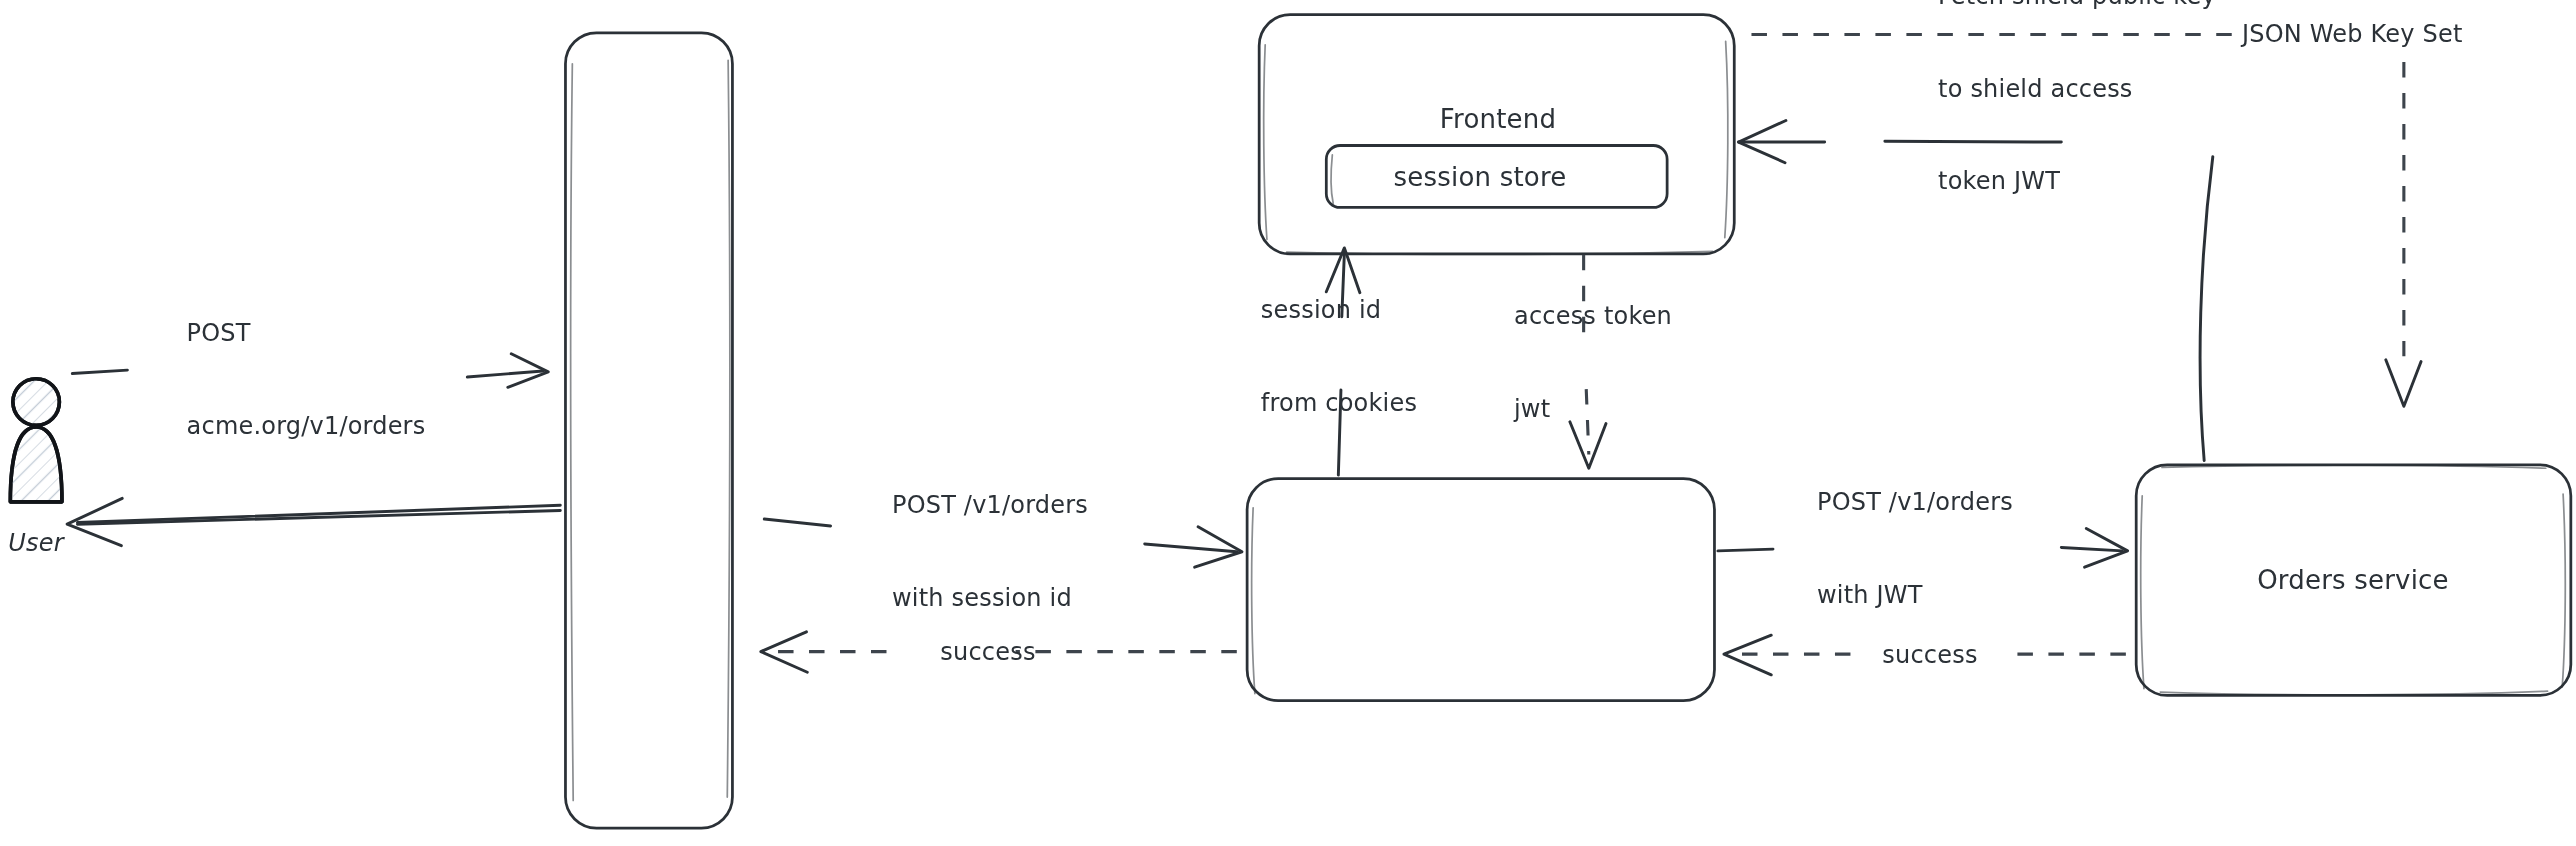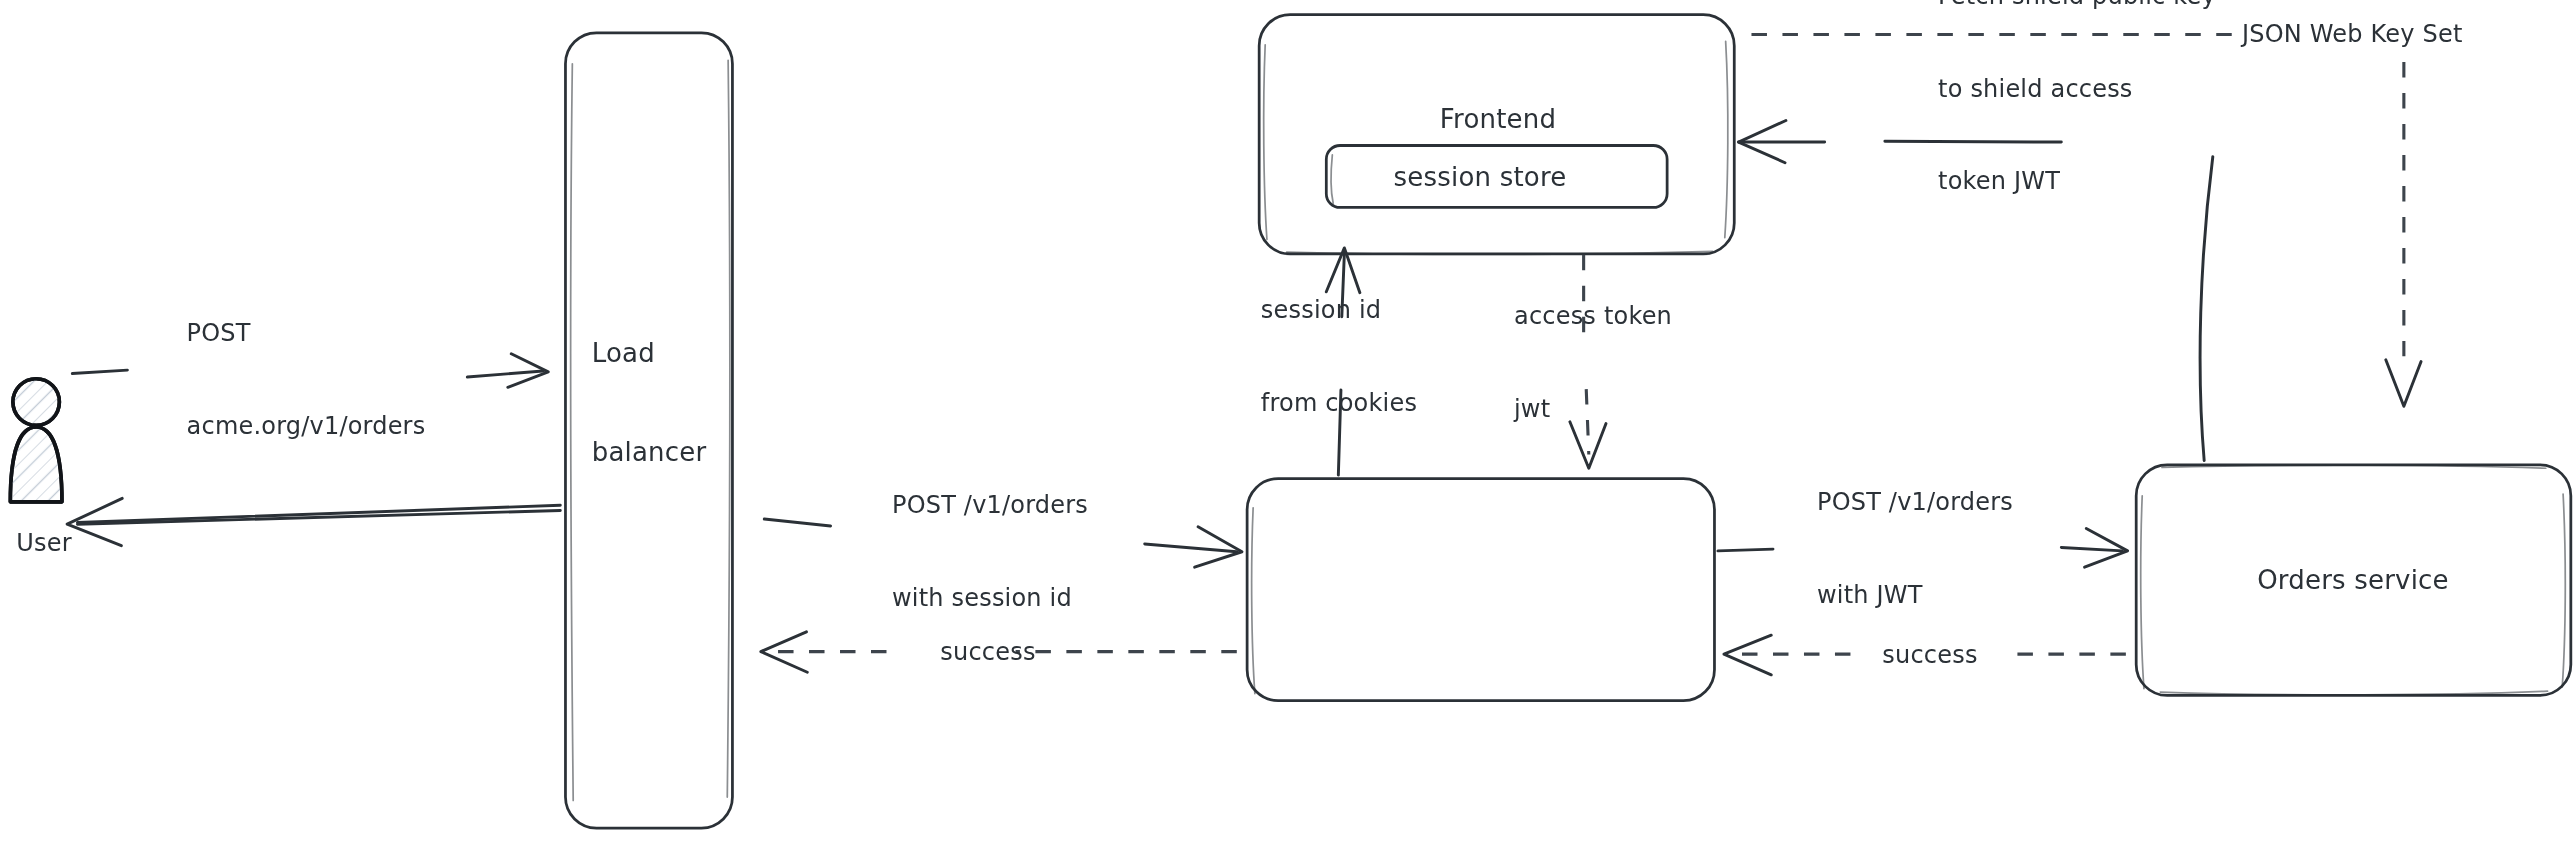--- a/index.html
+++ b/index.html
@@ -210,26 +210,22 @@
       <path class="solid-edge" d="M2020 165 L2120 165"></path>
     </g>
 
     <g>
       <path class="dashed-edge" d="M2035 40 L2595 40"></path>
       <path class="dashed-edge" d="M2793 72 L2793 432"></path>
       <path class="arrow-head" d="M2772 418 L2793 472 L2813 420"></path>
     </g>
   </svg>
 
-  <div class="actor-label" style="left: 44px; top: 528px; transform: translate(-50%, 0);">User</div>
-
-  <div class="node-label centerline" style="left: 649px; top: 403px;">
-    <div>Load</div>
-    <div>balancer</div>
-  </div>
+  <div class="actor-label" style="left: 36px; top: 528px; transform: translate(-50%, 0); font-style: italic;">User</div>
+
 
   <div class="node-label centerline" style="left: 1498px; top: 120px;">Frontend</div>
 
   <div class="node-label centerline" style="left: 1480px; top: 178px;">session store</div>
 
 
   <div class="node-label centerline" style="left: 2353px; top: 581px;">Orders service</div>
 
   <div class="edge-label centerline" style="left: 306px; top: 380px;">
     <div>POST</div>

